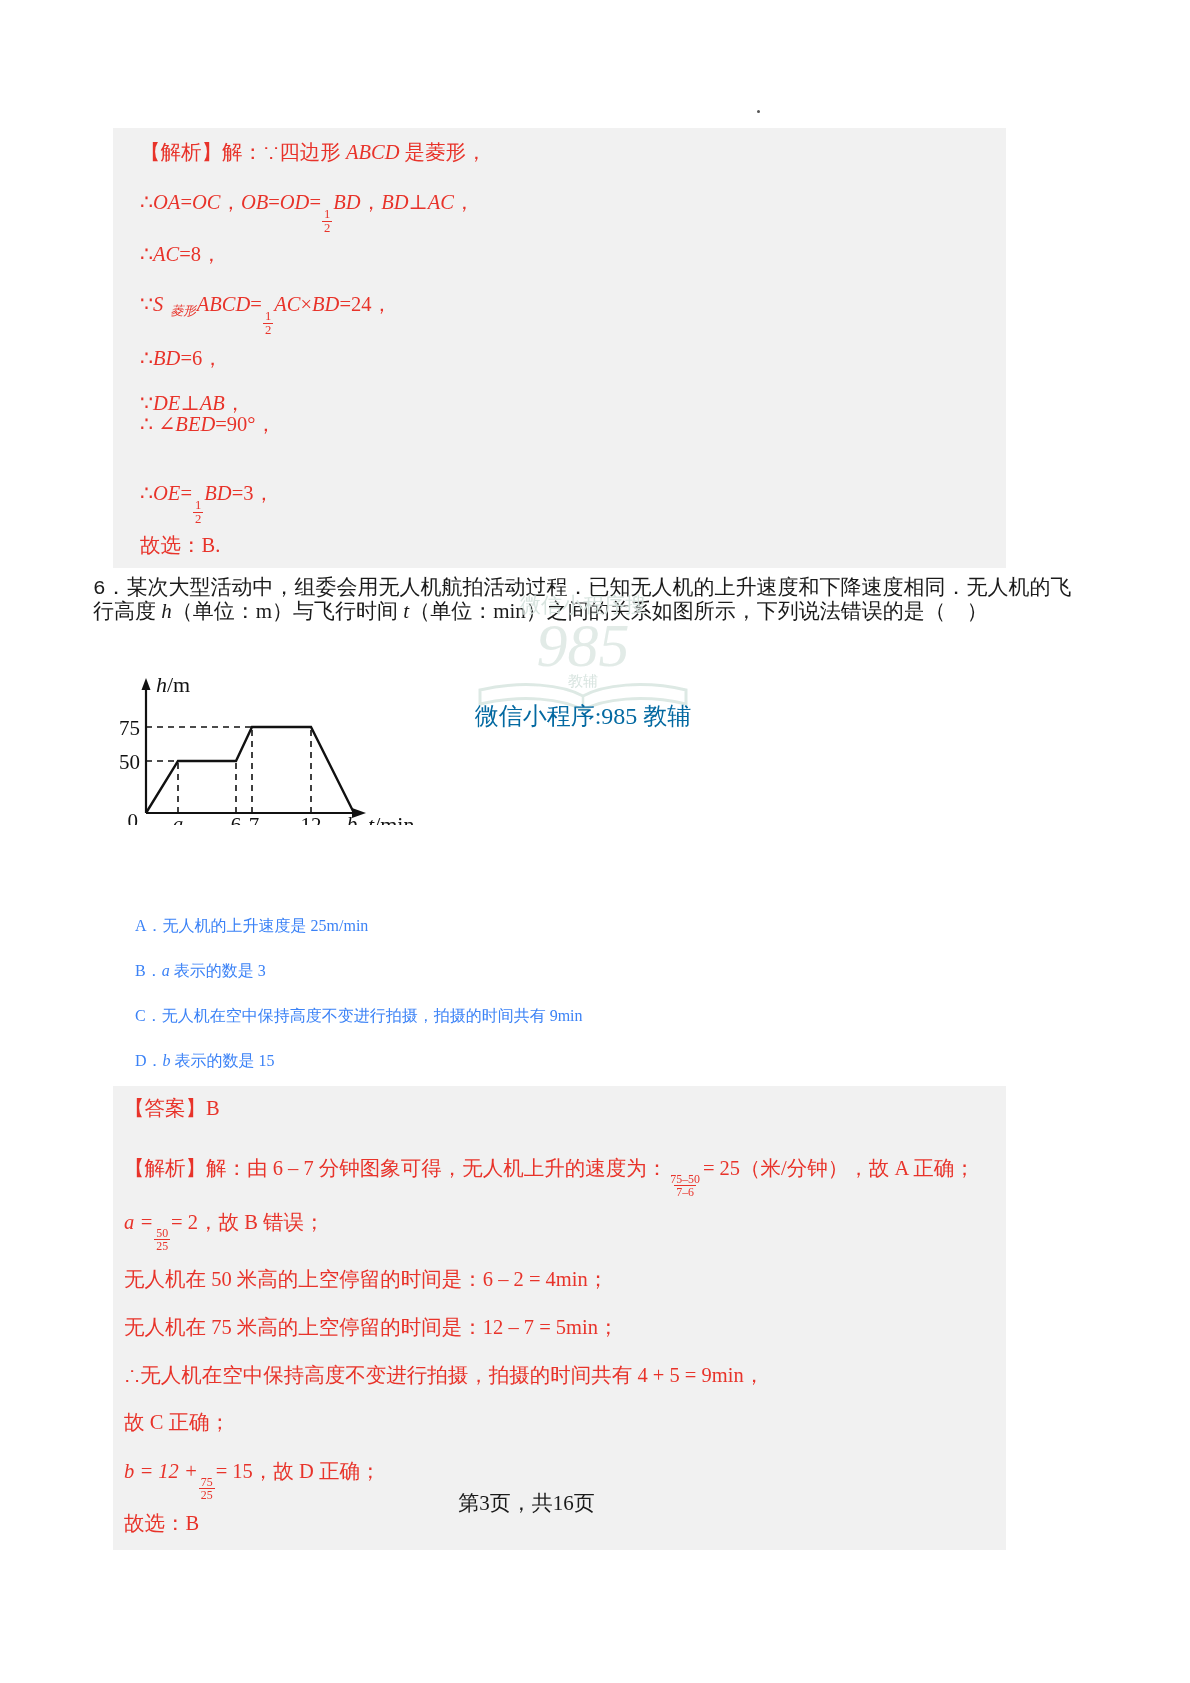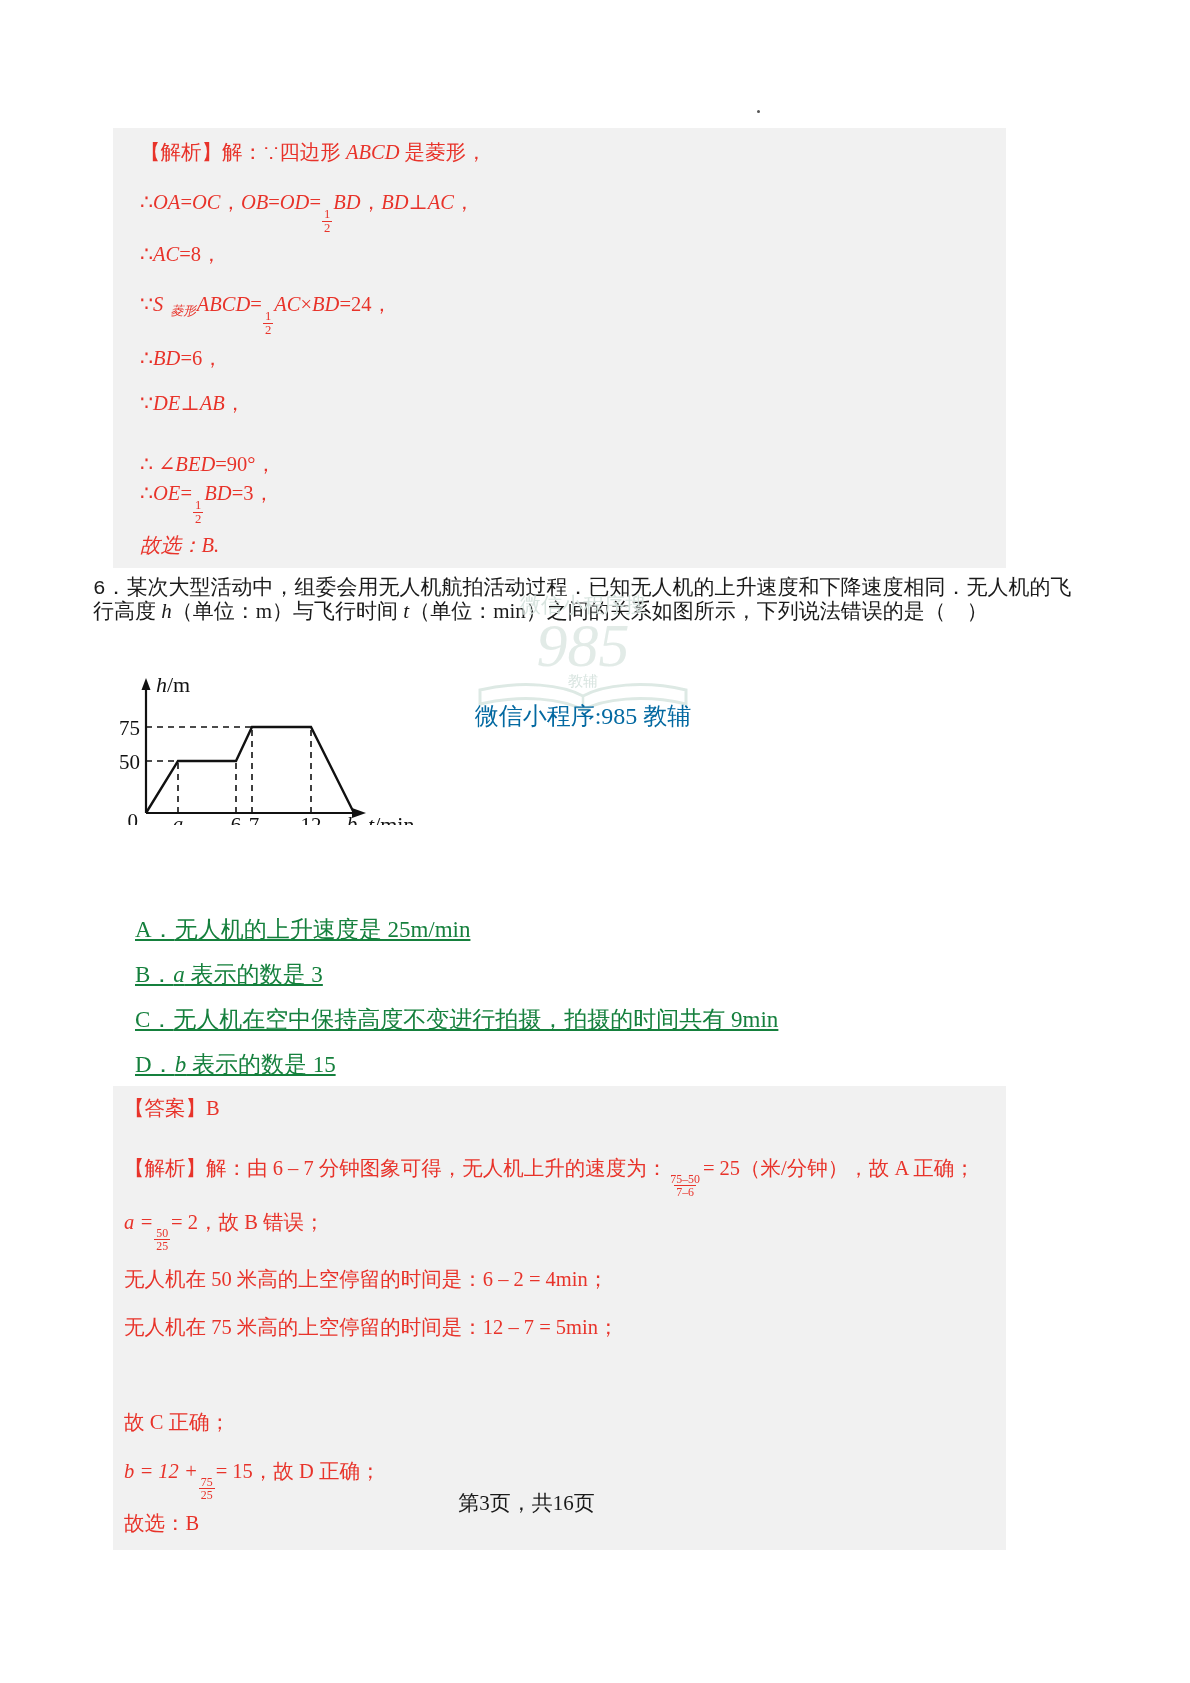--- a/index.html
+++ b/index.html
@@ -69,25 +69,24 @@
   
   .body-line {
     position: absolute;
     color: #1a1a1a;
     font-size: 21px;
     white-space: nowrap;
     line-height: 1;
   }
   .opt-line {
     position: absolute;
-    color: #15803d;
-    font-size: 23px;
+    color: #3b82f6;
+    font-size: 16px;
     white-space: nowrap;
     line-height: 1;
-    text-decoration: underline;
   }
 
   
   #watermark {
     position: absolute;
     left: 418px;
     top: 586px;
     width: 330px;
     height: 150px;
     pointer-events: none;
@@ -165,32 +164,32 @@
   </div>
 
   <div class="red-line" style="left:140px; top:348px;">
     <span>∴<span class="mi">BD</span>=6，</span>
   </div>
 
   <div class="red-line" style="left:140px; top:393px;">
     <span>∵<span class="mi">DE</span>⊥<span class="mi">AB</span>，</span>
   </div>
 
-  <div class="red-line" style="left:140px; top:454px;">
+  <div class="red-line" style="left:140px; top:414px;">
     <span>∴ ∠<span class="mi">BED</span>=90°，</span>
   </div>
 
   <div class="red-line" style="left:140px; top:483px;">
     <span>∴<span class="mi">OE</span>=<span class="frac">
           <span class="num">1</span>
           <span class="den">2</span>
         </span><span class="mi">BD</span>=3，</span>
   </div>
 
-  <div class="red-line" style="left:140px; top:535px;font-style:italic;">故选：B.</div>
+  <div class="red-line" style="left:140px; top:535px;">故选：B.</div>
 
   <div class="body-line" style="left:93px; top:578px;font-family:Liberation Mono, monospace;">6．某次大型活动中，组委会用无人机航拍活动过程．已知无人机的上升速度和下降速度相同．无人机的飞</div>
 
   <div class="body-line" style="left:93px; top:601px;">
     <span>行高度 </span><span class="mi">h</span><span>（单位：m）与飞行时间 </span><span class="mi">t</span><span>（单位：min）之间的关系如图所示，下列说法错误的是（　）</span>
   </div>
 
   <svg id="watermark" viewBox="0 0 330 150">
     <text x="165" y="26" text-anchor="middle" font-family="'Liberation Sans', sans-serif" font-size="21" fill="#d6e3de">微信小程序搜</text>
     <text x="165" y="80" text-anchor="middle" font-family="'Liberation Serif', serif" font-size="62" font-style="italic" fill="#dfe9e5" opacity="0.95">985</text>
@@ -266,20 +265,21 @@
     <span class="mi">a =</span><span class="frac frac-sm">
         <span class="num">50</span>
         <span class="den">25</span>
       </span><span>= 2，故 B 错误；</span>
   </div>
 
   <div class="red-line" style="left:124px; top:1269px;">无人机在 50 米高的上空停留的时间是：6 ‒ 2 = 4min；</div>
 
   <div class="red-line" style="left:124px; top:1317px;">无人机在 75 米高的上空停留的时间是：12 ‒ 7 = 5min；</div>
 
+  <div class="red-line" style="left:124px; top:1365px;">∴无人机在空中保持高度不变进行拍摄，拍摄的时间共有 4 + 5 = 9min，</div>
 
   <div class="red-line" style="left:124px; top:1412px;">故 C 正确；</div>
 
   <div class="red-line" style="left:124px; top:1461px;">
     <span class="mi">b = 12 +</span><span class="frac frac-sm">
         <span class="num">75</span>
         <span class="den">25</span>
       </span><span>= 15，故 D 正确；</span>
   </div>
 

